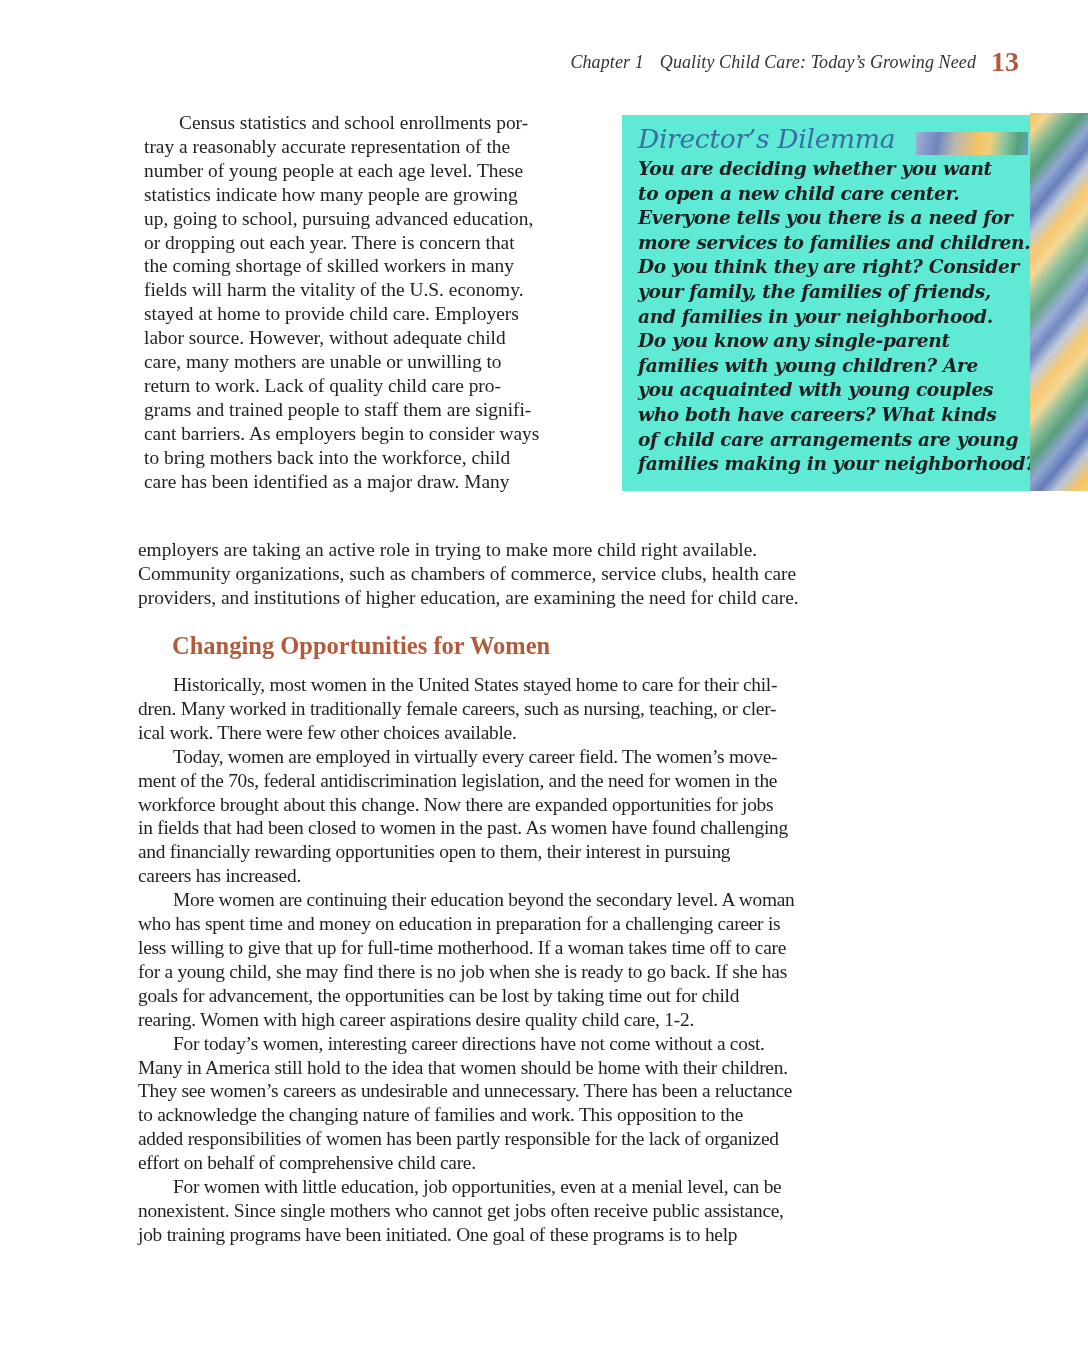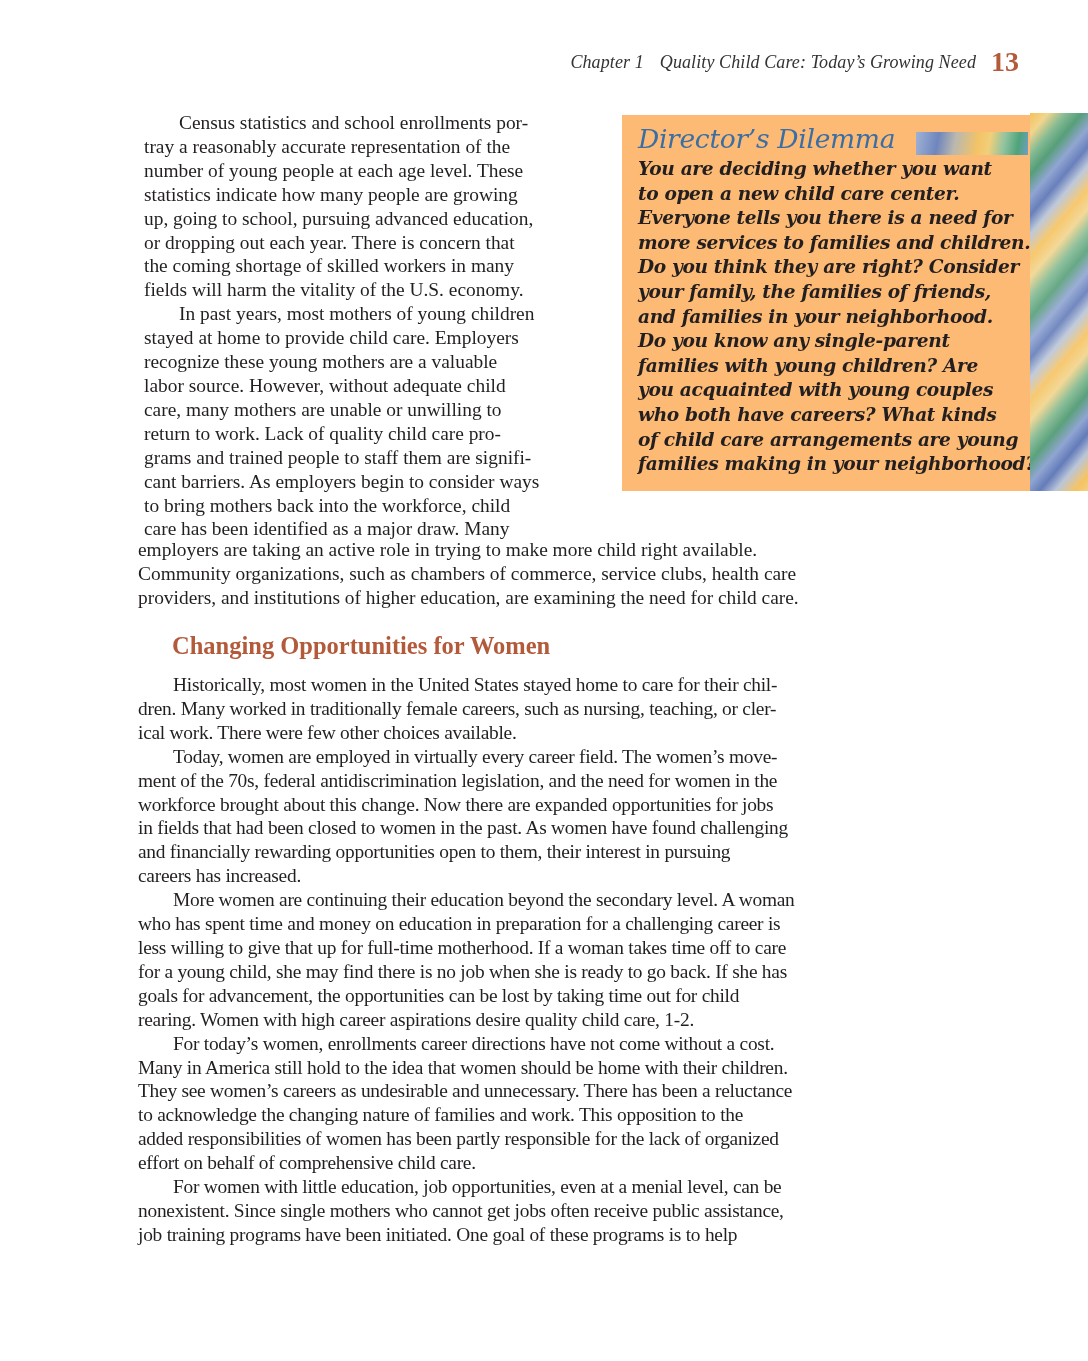--- a/index.html
+++ b/index.html
@@ -13,21 +13,21 @@
     .page-number { position: absolute; left: 991px; top: -3px; font-family: "Liberation Serif", serif;
                    font-weight: bold; font-size: 28px; color: #b35a3a; }
 
     .body-text { font-family: "Liberation Serif", serif; font-size: 19.4px; line-height: 23.9px; color: #231f20; }
     .para { margin: 0; text-indent: 35px; }
     .line { display: block; white-space: nowrap; }
 
     .col-left { position: absolute; left: 144px; top: 111px; width: 470px; }
     .col-full { position: absolute; left: 138px; top: 538px; width: 800px; }
 
-    .dilemma-box { position: absolute; left: 622px; top: 115px; width: 408px; height: 376px; background: #fdba74; }
+    .dilemma-box { position: absolute; left: 622px; top: 115px; width: 408px; height: 376px; background: #5eead4; }
     .dilemma-title { position: absolute; left: 16px; top: 8px; font-family: "DejaVu Serif", serif;
                      font-style: italic; font-size: 26.5px; color: #3a6ea5; white-space: nowrap; letter-spacing: -0.3px; }
     .dilemma-bar { position: absolute; left: 294px; top: 17px; width: 112px; height: 23px;
                    background: linear-gradient(100deg, #9fb2d6 0%, #6f86bd 20%, #b9b8b0 35%, #f4c366 55%, #f1cf7a 65%, #8fc3a0 78%, #4fa37a 90%, #6f9ec5 100%); }
     .dilemma-body { position: absolute; left: 16px; top: 42px; width: 392px; font-family: "DejaVu Serif", serif;
                     font-style: italic; font-weight: bold; font-size: 18.6px; line-height: 24.6px; color: #231f20; }
     .dilemma-body .line { letter-spacing: -0.35px; }
 
     .side-art { position: absolute; left: 1030px; top: 113px; width: 58px; height: 378px;
       background:
@@ -52,23 +52,21 @@
     <span class="line">Census statistics and school enrollments por-</span>
       <span class="line" style="text-indent:0">tray a reasonably accurate representation of the</span>
       <span class="line" style="text-indent:0">number of young people at each age level. These</span>
       <span class="line" style="text-indent:0">statistics indicate how many people are growing</span>
       <span class="line" style="text-indent:0">up, going to school, pursuing advanced education,</span>
       <span class="line" style="text-indent:0">or dropping out each year. There is concern that</span>
       <span class="line" style="text-indent:0">the coming shortage of skilled workers in many</span>
       <span class="line" style="text-indent:0">fields will harm the vitality of the U.S. economy.</span>
   </p>
   <p class="para">
-    <span class="line">In past years, most mothers of young children</span>
       <span class="line" style="text-indent:0">stayed at home to provide child care. Employers</span>
-      <span class="line" style="text-indent:0">recognize these young mothers are a valuable</span>
       <span class="line" style="text-indent:0">labor source. However, without adequate child</span>
       <span class="line" style="text-indent:0">care, many mothers are unable or unwilling to</span>
       <span class="line" style="text-indent:0">return to work. Lack of quality child care pro-</span>
       <span class="line" style="text-indent:0">grams and trained people to staff them are signifi-</span>
       <span class="line" style="text-indent:0">cant barriers. As employers begin to consider ways</span>
       <span class="line" style="text-indent:0">to bring mothers back into the workforce, child</span>
       <span class="line" style="text-indent:0">care has been identified as a major draw. Many</span>
   </p>
 </div>
 
@@ -117,21 +115,21 @@
   </p>
   <p class="para">
     <span class="line">More women are continuing their education beyond the secondary level. A woman</span>
       <span class="line" style="text-indent:0">who has spent time and money on education in preparation for a challenging career is</span>
       <span class="line" style="text-indent:0">less willing to give that up for full-time motherhood. If a woman takes time off to care</span>
       <span class="line" style="text-indent:0">for a young child, she may find there is no job when she is ready to go back. If she has</span>
       <span class="line" style="text-indent:0">goals for advancement, the opportunities can be lost by taking time out for child</span>
       <span class="line" style="text-indent:0">rearing. Women with high career aspirations desire quality child care, 1-2.</span>
   </p>
   <p class="para">
-    <span class="line">For today’s women, enrollments career directions have not come without a cost.</span>
+    <span class="line">For today’s women, interesting career directions have not come without a cost.</span>
       <span class="line" style="text-indent:0">Many in America still hold to the idea that women should be home with their children.</span>
       <span class="line" style="text-indent:0">They see women’s careers as undesirable and unnecessary. There has been a reluctance</span>
       <span class="line" style="text-indent:0">to acknowledge the changing nature of families and work. This opposition to the</span>
       <span class="line" style="text-indent:0">added responsibilities of women has been partly responsible for the lack of organized</span>
       <span class="line" style="text-indent:0">effort on behalf of comprehensive child care.</span>
   </p>
   <p class="para">
     <span class="line">For women with little education, job opportunities, even at a menial level, can be</span>
       <span class="line" style="text-indent:0">nonexistent. Since single mothers who cannot get jobs often receive public assistance,</span>
       <span class="line" style="text-indent:0">job training programs have been initiated. One goal of these programs is to help</span>

